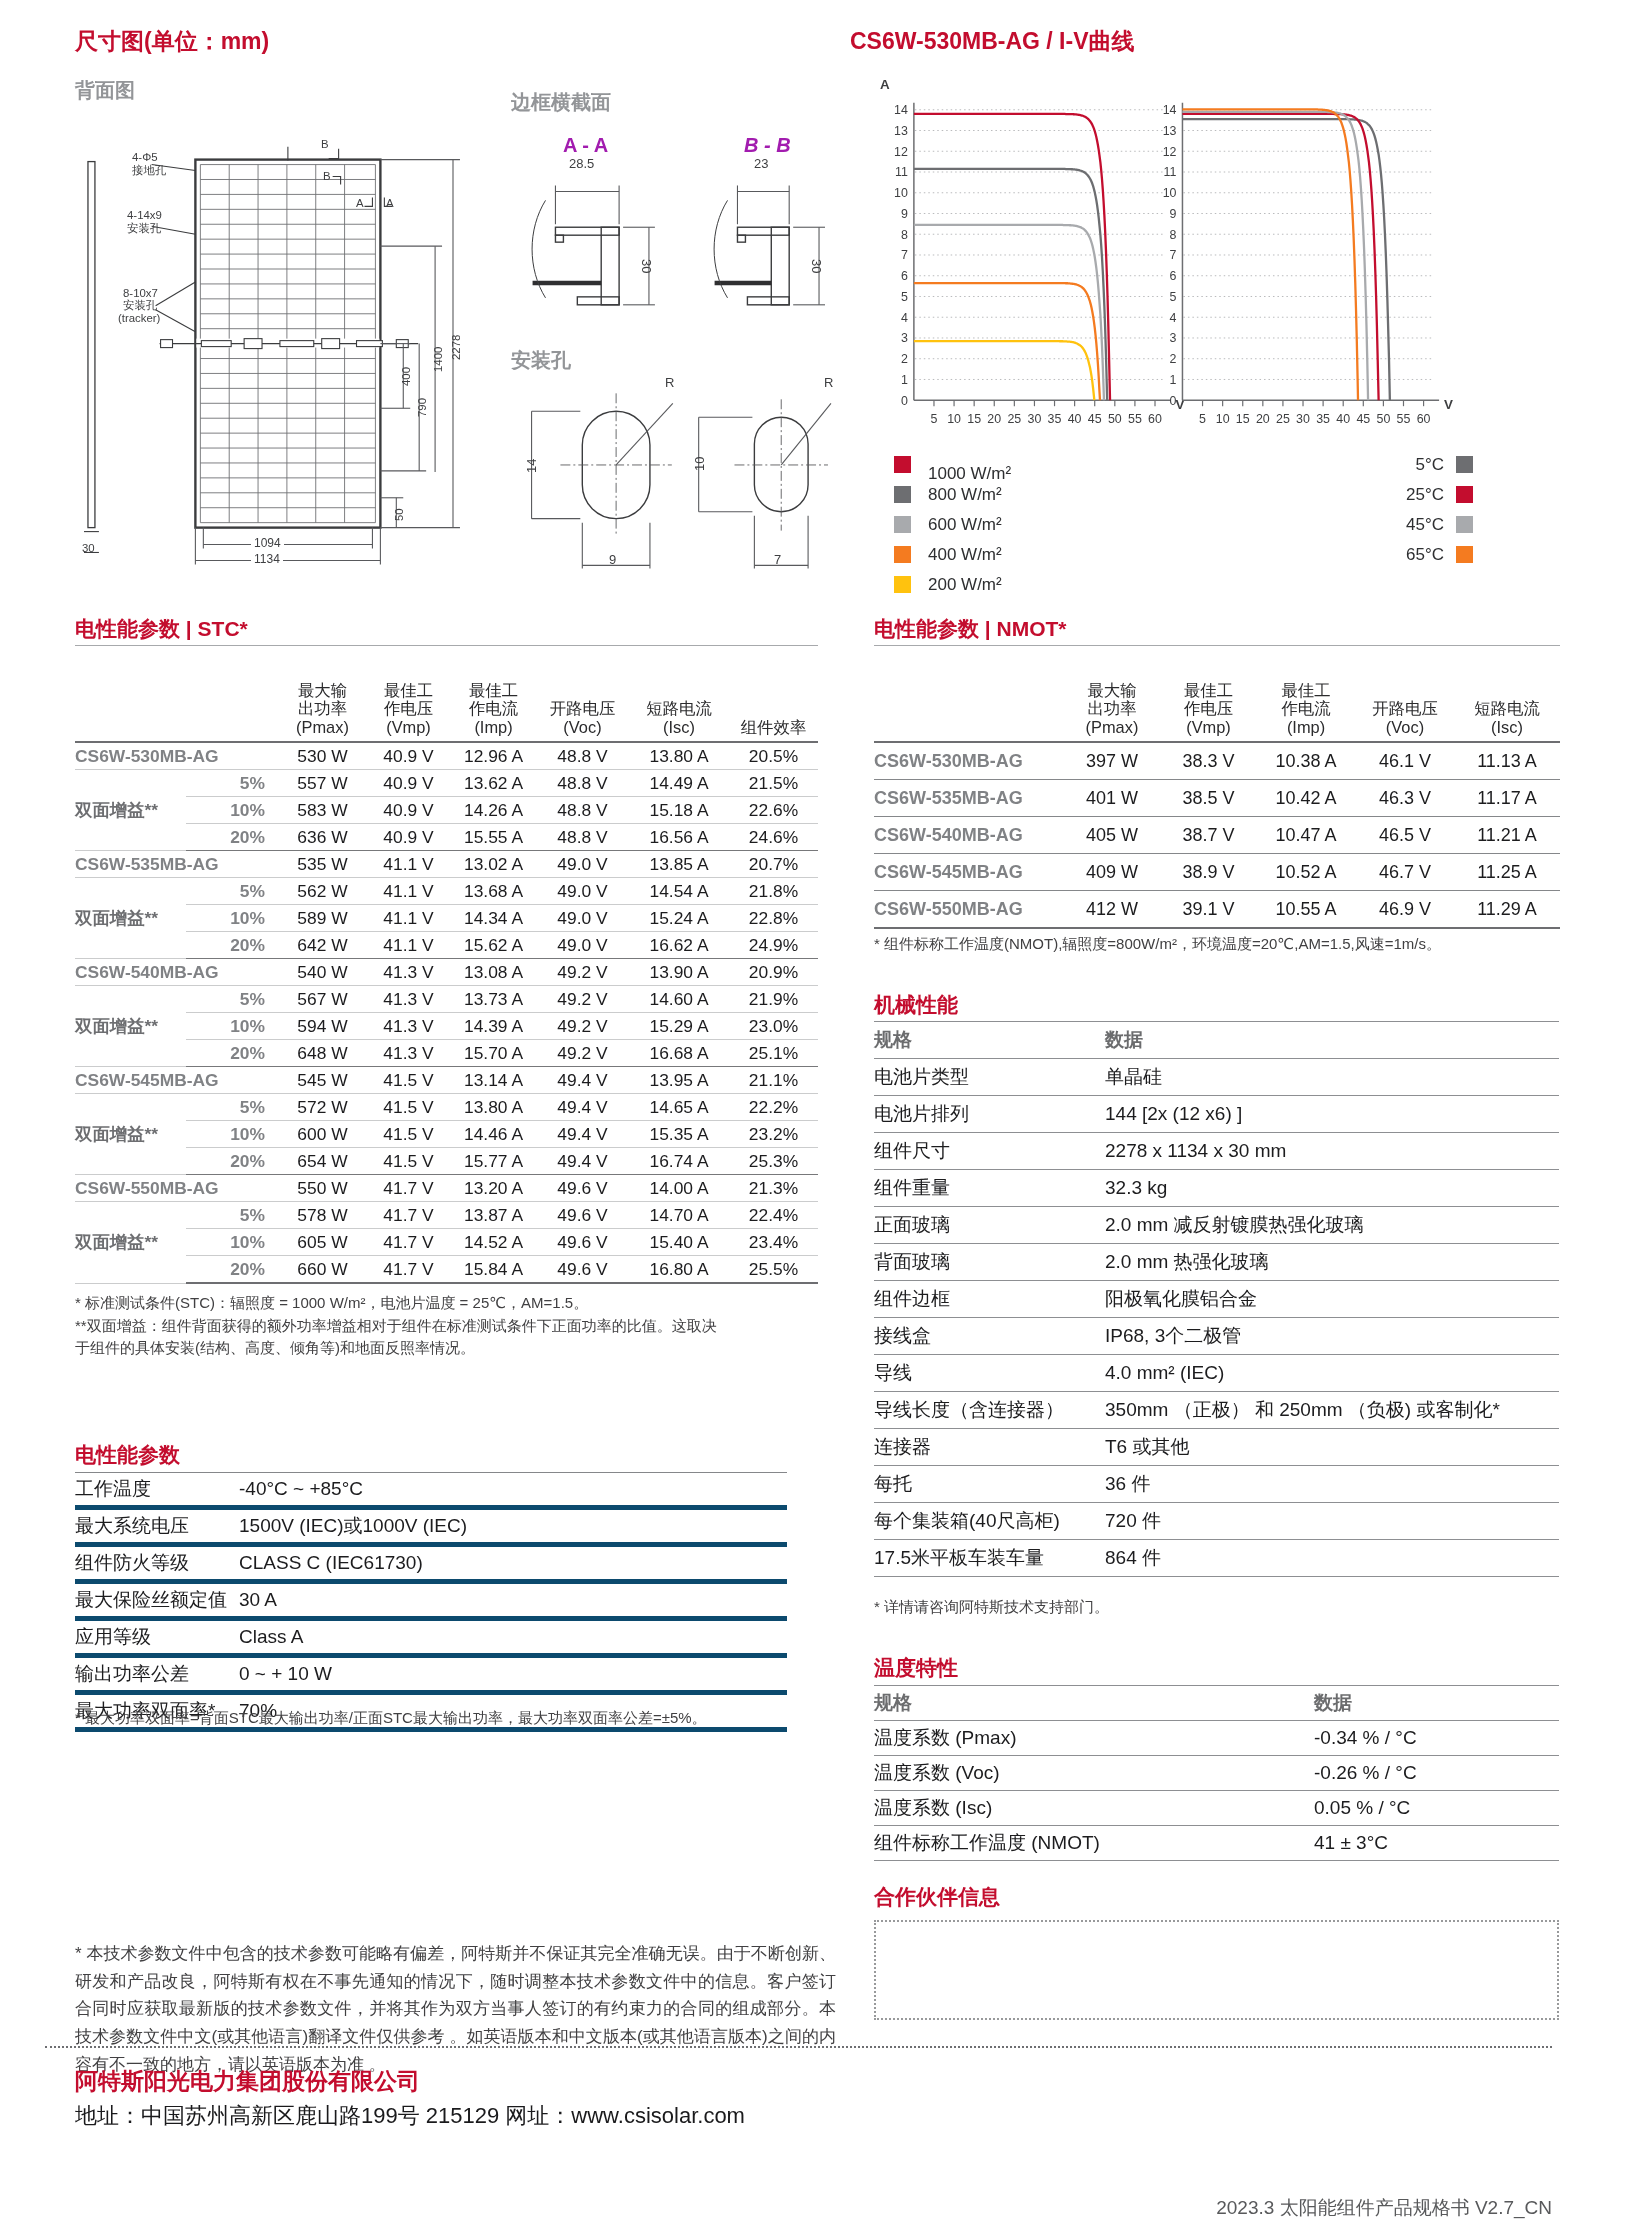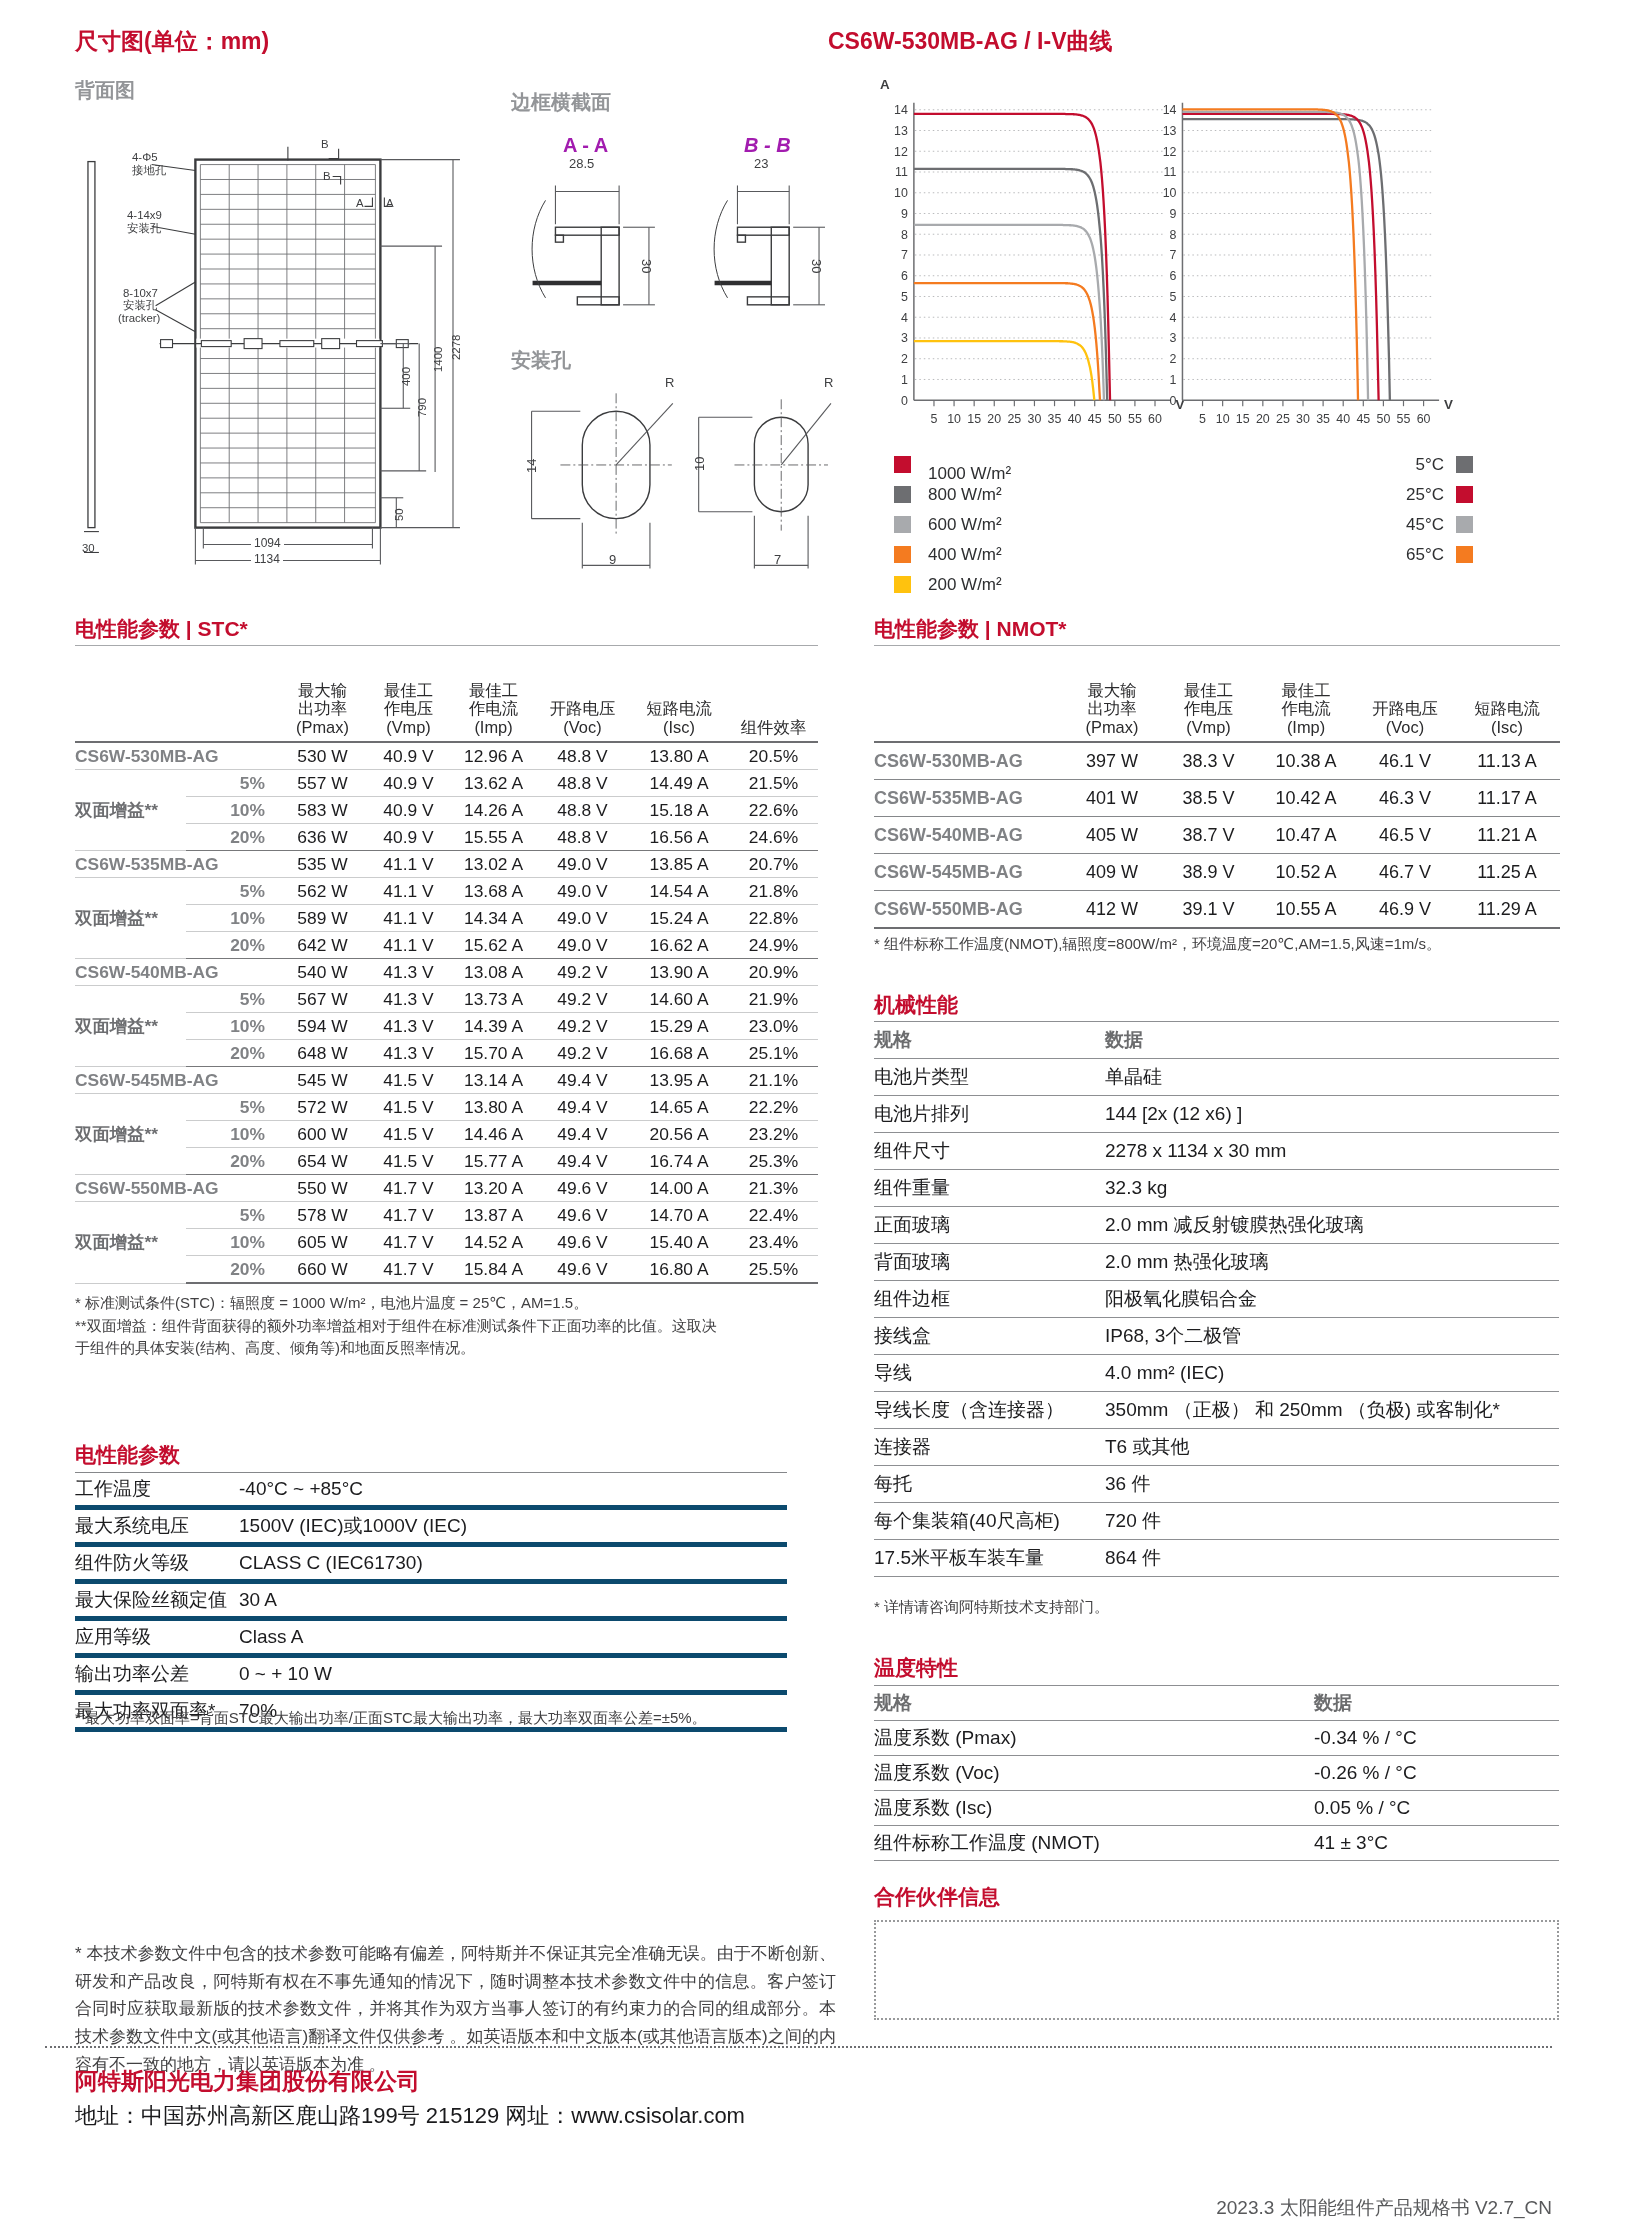--- a/index.html
+++ b/index.html
@@ -57,21 +57,21 @@
   .lg-item{position:absolute;height:18px;}
   .lg-sw{position:absolute;width:17px;height:17px;top:0;}
   .lg-tx{position:absolute;font-size:17px;color:#2e2f31;top:-1px;white-space:nowrap;}
 </style>
 </head>
 <body>
 
 <div id="page">
 
   <span class="abs red-title" style="left:75px;top:26px">尺寸图(单位：mm)</span>
-  <span class="abs red-title" style="left:828px;top:26px">CS6W-530MB-AG / I-V曲线</span>
+  <span class="abs red-title" style="left:850px;top:26px">CS6W-530MB-AG / I-V曲线</span>
 
   <svg id="diagram" class="abs" style="left:40px;top:85px" width="826" height="557" viewBox="0 0 830 560">
     <g stroke="#3b3c3e" fill="none" stroke-width="1.1">
 
       <rect x="48" y="77" width="7" height="368" stroke-width="1.3"></rect>
       <line x1="44" y1="449" x2="59" y2="449"></line>
         <line x1="44" y1="470" x2="59" y2="470"></line>
 
       <rect x="156" y="75" width="186" height="370" stroke-width="2.4"></rect>
 
@@ -593,21 +593,21 @@
             <td>49.4 V</td>
             <td>14.65 A</td>
             <td>22.2%</td>
           </tr>
           <tr class="gain-mid">
             <td class="pct">10%</td>
             <td>600 W</td>
             <td>41.5 V</td>
             <td>14.46 A</td>
             <td>49.4 V</td>
-            <td>20.56 A</td>
+            <td>15.35 A</td>
             <td>23.2%</td>
           </tr>
           <tr>
             <td class="pct">20%</td>
             <td>654 W</td>
             <td>41.5 V</td>
             <td>15.77 A</td>
             <td>49.4 V</td>
             <td>16.74 A</td>
             <td>25.3%</td>

